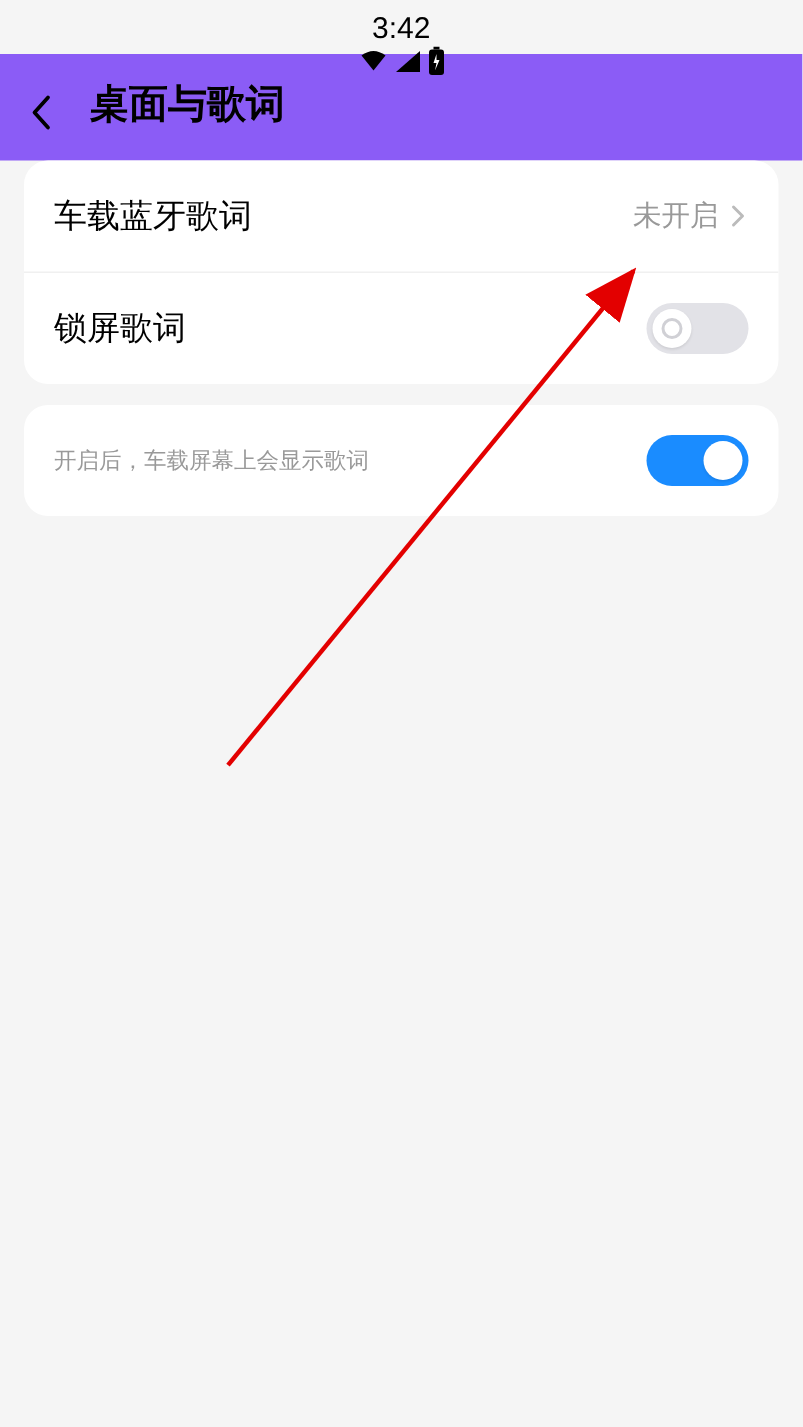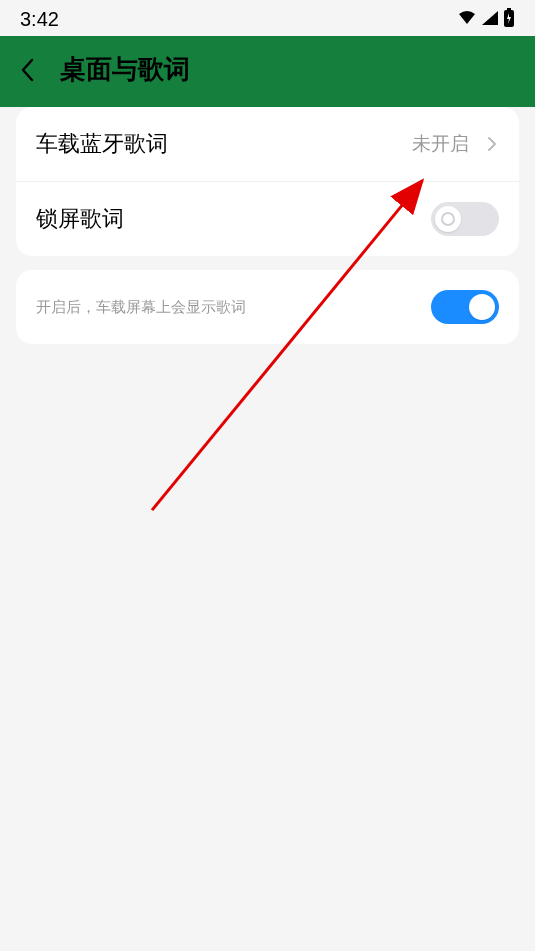--- a/index.html
+++ b/index.html
@@ -11,40 +11,42 @@
       width: 535px;
       height: 951px;
       background: #f5f5f5;
       font-family: -apple-system, BlinkMacSystemFont, "Segoe UI", sans-serif;
       position: relative;
       overflow: hidden;
     }
     .status-bar {
       display: flex;
       justify-content: space-between;
+      align-items: center;
       padding: 8px 20px 4px 20px;
       height: 36px;
       background: #f5f5f5;
+      flex-direction: column;
     }
     .status-time {
       font-size: 20px;
       font-weight: 500;
       color: #000;
     }
     .status-icons {
       display: flex;
       align-items: center;
       gap: 4px;
     }
     .header {
       display: flex;
-      align-items: center;
+      align-items: flex-end;
       padding: 16px 0 20px 16px;
       gap: 20px;
-      background: #15803d;
+      background: #8b5cf6;
     }
     .back-icon {
       width: 24px;
       height: 24px;
       display: flex;
       align-items: center;
       justify-content: center;
     }
     .header-title {
       font-size: 26px;
@@ -78,21 +80,21 @@
       font-weight: 400;
     }
     .row-sublabel {
       font-size: 15px;
       color: #999;
       font-weight: 400;
     }
     .row-right {
       display: flex;
       align-items: center;
-      gap: 16px;
+      gap: 6px;
     }
     .row-value {
       font-size: 19px;
       color: #999;
     }
     .chevron {
       width: 14px;
       height: 14px;
       display: flex;
       align-items: center;

